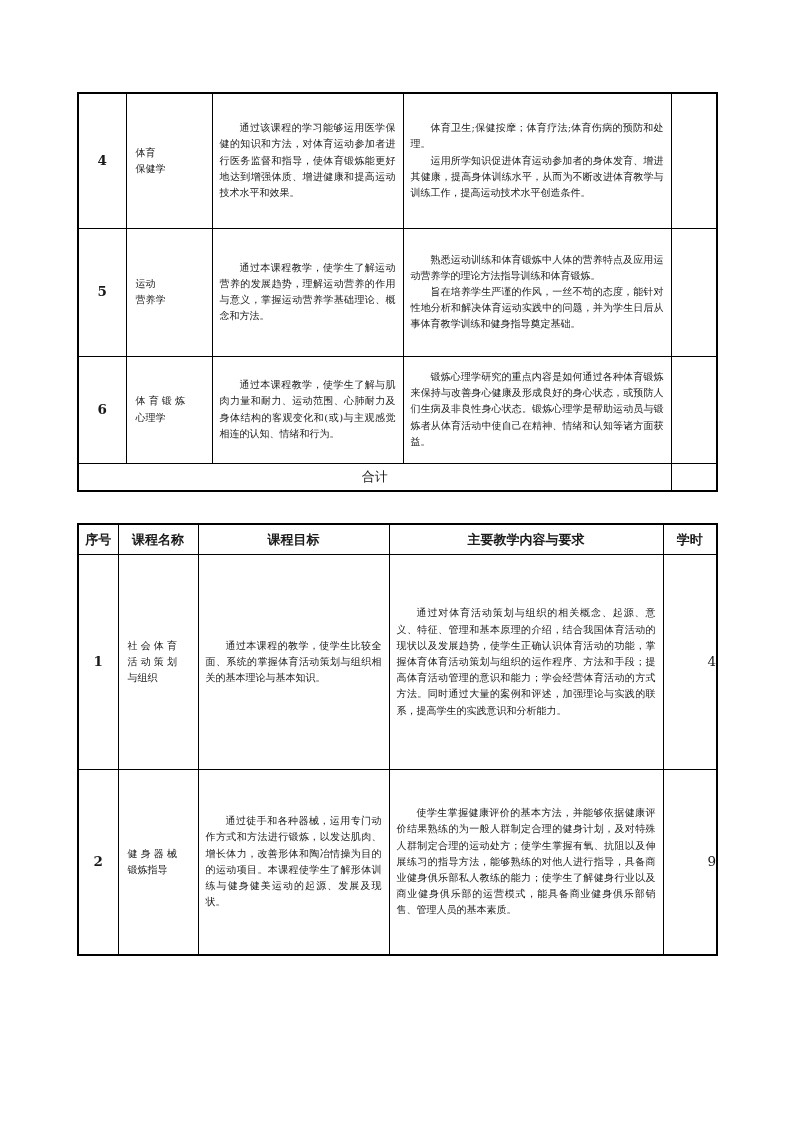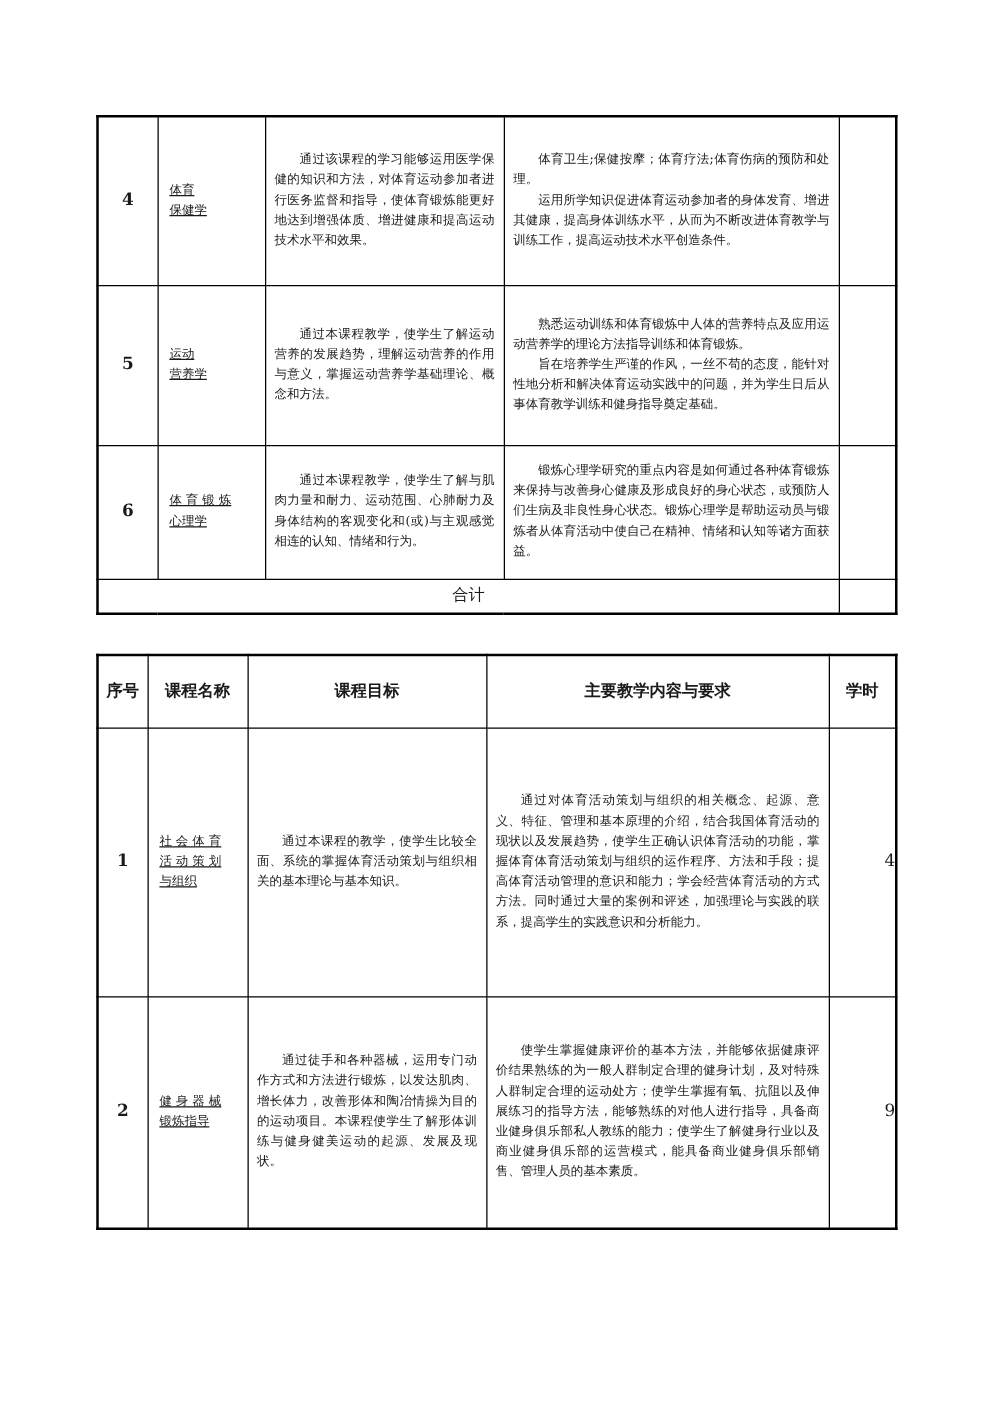--- a/index.html
+++ b/index.html
@@ -29,24 +29,24 @@
   .t1 { position: absolute; left: 77px; top: 92px; width: 639px; }
   .t2 { position: absolute; left: 77px; top: 523px; width: 639px; }
 
   .caption {
     position: absolute; top: 498px; left: 0;
     width: 793px; text-align: center;
     font-weight: bold; font-size: 14px;
     letter-spacing: 0.5px;
   }
 
-  th.hdr { font-weight: bold; text-align: center; font-size: 13px; padding: 18px 2px; }
+  th.hdr { font-weight: bold; text-align: center; font-size: 13px; padding: 4px 2px; }
 
   td.no-cell  { text-align: center; font-weight: bold; font-size: 13.5px; }
-  td.name-cell { white-space: pre-line; text-align: left; padding-left: 9px; padding-right: 4px; text-decoration: underline; }
+  td.name-cell { white-space: pre-line; text-align: left; padding-left: 9px; padding-right: 4px; }
   td.obj-cell p, td.cont-cell p {
     margin: 0;
     text-indent: 2em;
     text-align: justify;
   }
   td.hrs-cell { text-align: center; font-size: 13.5px; padding-left: 44px; }
   td.total-label { text-align: center; font-size: 13px; margin-top: 28px; }
 </style>
 </head>
 <body>

